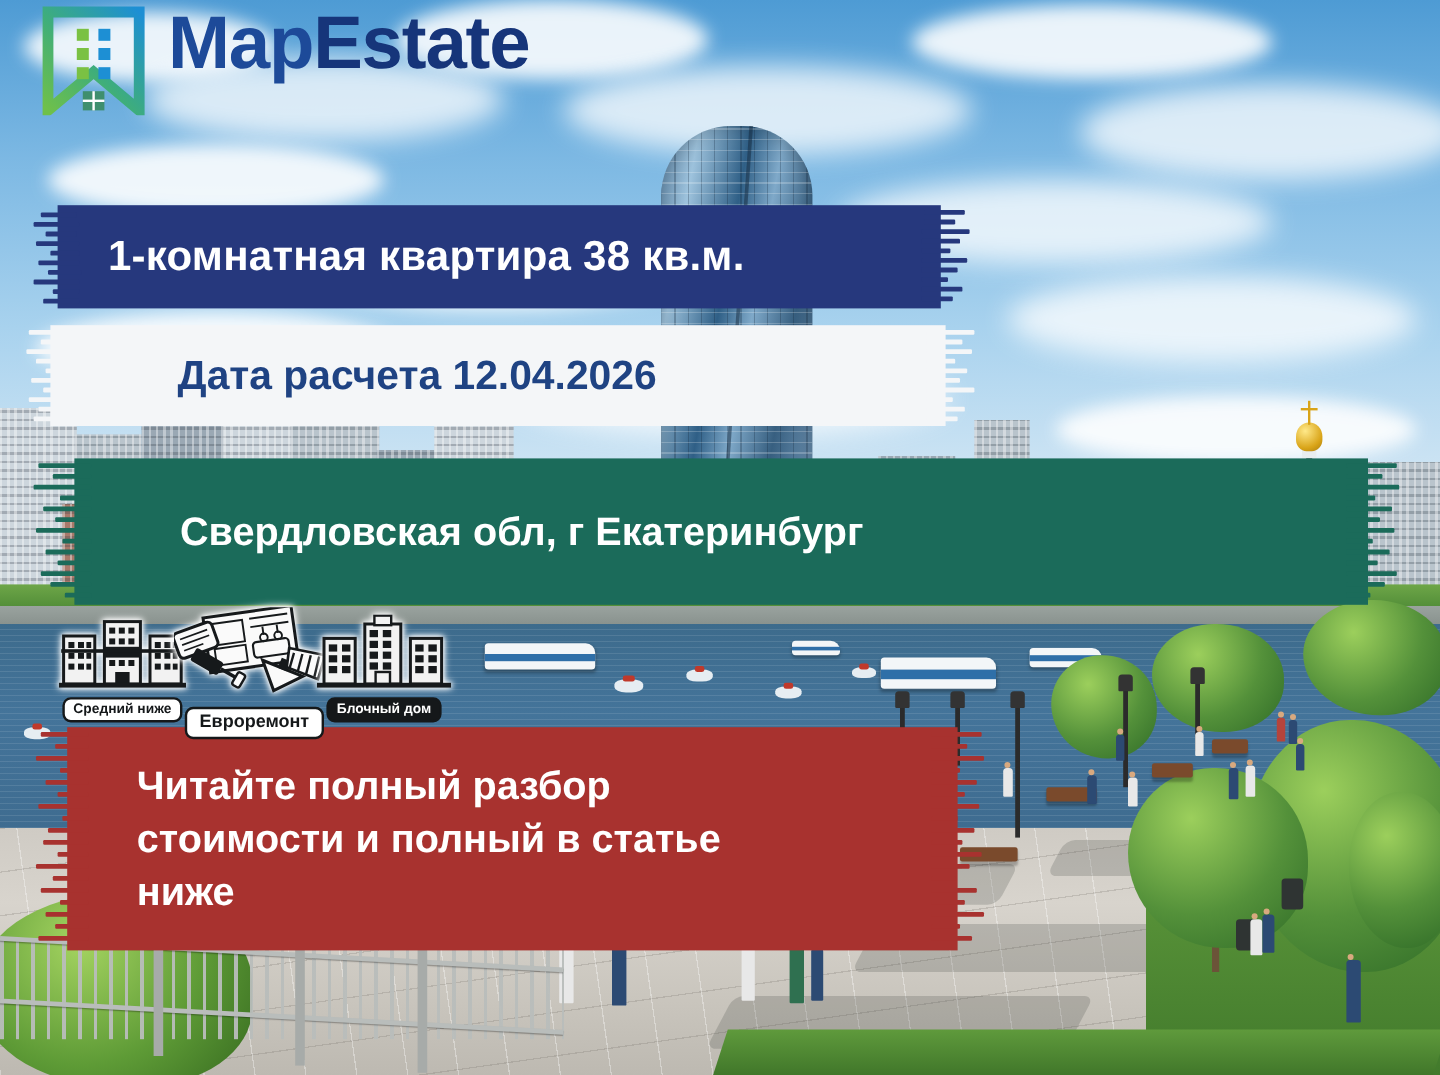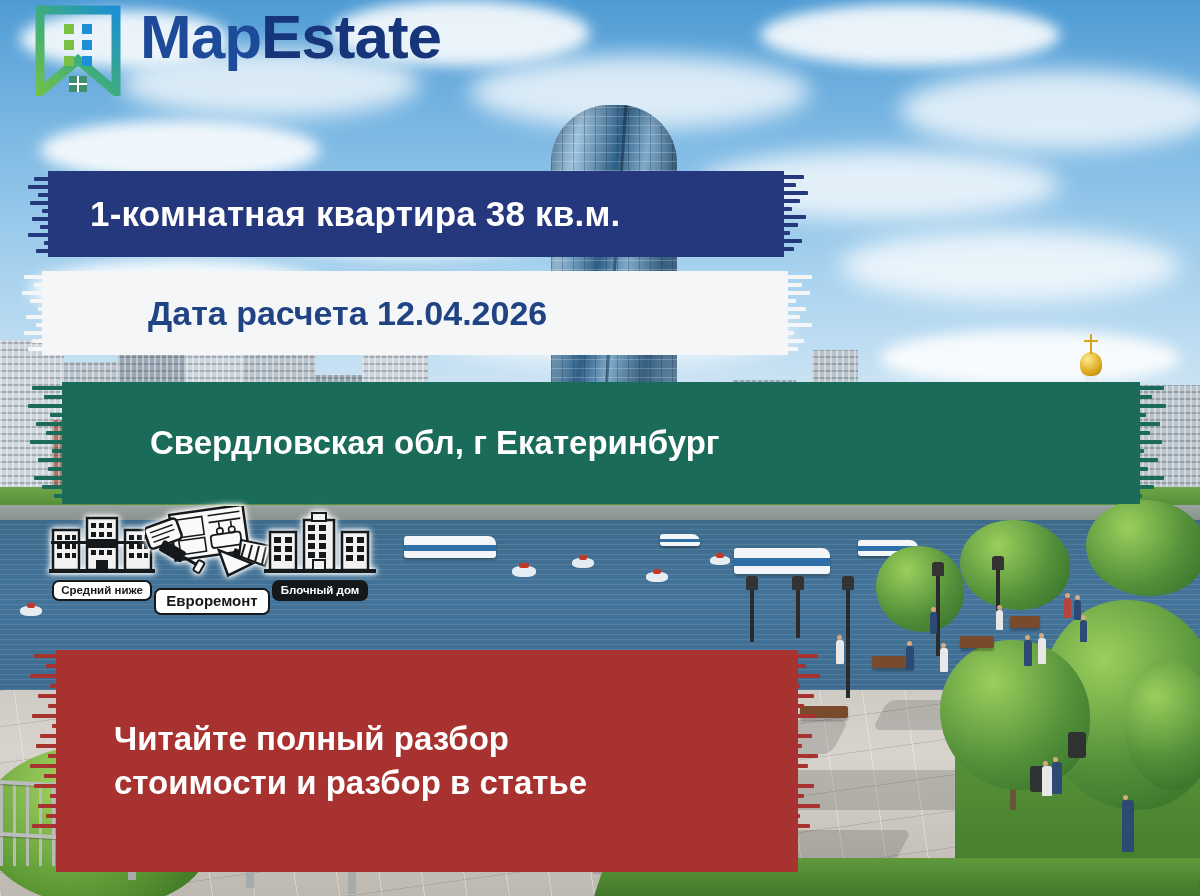--- a/index.html
+++ b/index.html
@@ -201,21 +201,21 @@
     position:absolute; left:34px; top:0; right:26px; bottom:0;
     background:#1b6b5a;
   }
   #banner-address .t {
     position:relative; z-index:3; color:#ffffff; font-size:33px; font-weight:bold;
     padding-left:122px; line-height:1.32;
   }
 
   
   #banner-cta {
-    left:30px; top:606px; width:790px; height:222px;margin-top:44px;
+    left:30px; top:606px; width:790px; height:186px;
   }
   #banner-cta .bg {
     position:absolute; left:26px; top:0; right:22px; bottom:0;
     background:#a8322f;
   }
   #banner-cta .t {
     position:relative; z-index:3; color:#ffffff; font-size:33px; font-weight:bold;
     padding-left:84px; line-height:1.34;
   }
 
@@ -759,15 +759,16 @@
     <span style="right:12px; top:114px; width:32px; background:#a8322f;"></span>
     <span style="right:24px; top:124px; width:20px; background:#a8322f;"></span>
     <span style="right:6px;  top:134px; width:38px; background:#a8322f;"></span>
     <span style="right:16px; top:144px; width:28px; background:#a8322f;"></span>
     <span style="right:0px;  top:154px; width:44px; background:#a8322f;"></span>
     <span style="right:20px; top:164px; width:24px; background:#a8322f;"></span>
     <span style="right:10px; top:174px; width:34px; background:#a8322f;"></span>
   </div>
   <div class="t">
     <div>Читайте полный разбор</div>
-    <div>стоимости и разбор в статье</div>
+    <div>стоимости и полный в статье</div>
+    <div>ниже</div>
   </div>
 </div>
 
 </body></html>

